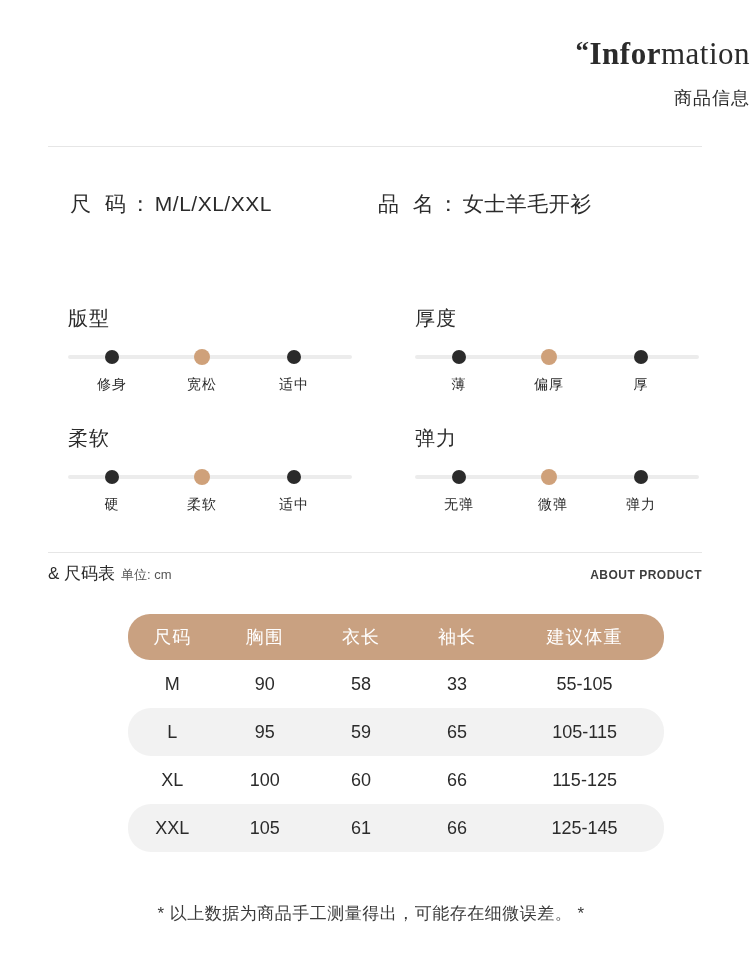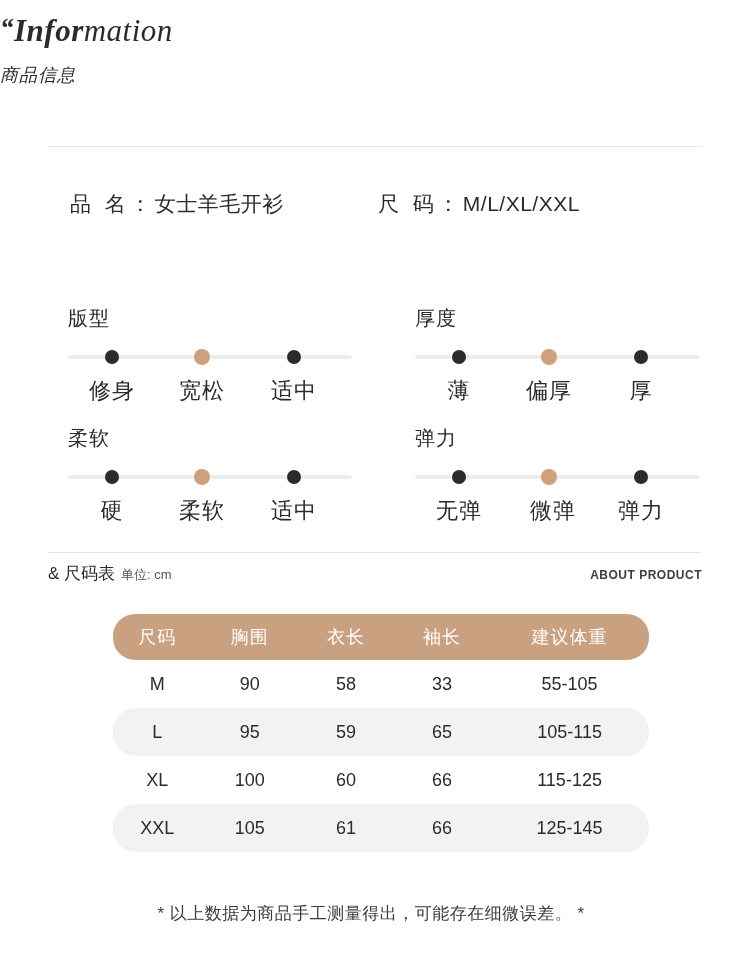--- a/index.html
+++ b/index.html
@@ -15,23 +15,22 @@
     overflow: hidden;
   }
   .page {
     position: relative;
     width: 750px;
     height: 979px;
   }
 
   
   .header {
-    text-align: left;
-    padding-top: 12px;
-    font-style: italic;
+    text-align: right;
+    padding-top: 35px;
   }
   .header-title {
     font-size: 31px;
     letter-spacing: 0.5px;
     color: #2b2b2b;
     line-height: 1.25;
     font-family: "Liberation Serif", serif;
   }
   .header-title .quote {
     font-weight: bold;
@@ -132,21 +131,21 @@
     top: -1px;
   }
   .slider-labels {
     position: relative;
     width: 284px;
     height: 26px;
     margin-top: 12px;
   }
   .slider-labels span {
     position: absolute;
-    font-size: 22px;
+    font-size: 14px;
     transform: translateX(-50%);
     white-space: nowrap;
     letter-spacing: 1px;
   }
 
   
   .sec-divider {
     position: absolute;
     left: 48px;
     right: 48px;
@@ -173,21 +172,21 @@
   .chart-head-right {
     font-size: 12px;
     font-weight: bold;
     letter-spacing: 0.5px;
     color: #3d3d3d;
   }
 
   
   .table {
     position: absolute;
-    left: 113px;
+    left: 128px;
     top: 614px;
     width: 536px;
     border-collapse: collapse;
   }
   .table th, .table td {
     text-align: center;
     font-weight: normal;
     font-size: 18px;
     color: #2b2b2b;
   }
@@ -247,24 +246,24 @@
       <span class="quote">“</span><span class="strong">Infor</span><span>mation</span>
     </div>
     <div class="header-sub">商品信息</div>
   </div>
 
   <div class="divider"></div>
 
   <div class="specs">
     <div class="spec-line">
       <div class="spec-cell">
+        <span class="label">尺 码：</span><span>M/L/XL/XXL</span>
+      </div>
+      <div class="spec-cell">
         <span class="label">品 名：</span><span>女士羊毛开衫</span>
-      </div>
-      <div class="spec-cell">
-        <span class="label">尺 码：</span><span>M/L/XL/XXL</span>
       </div>
     </div>
   </div>
 
   <div class="slider-block" style="top:305px;">
     <div class="slider-row">
       <div class="slider-group">
         <div class="slider-title">版型</div>
         <div class="slider-track-wrap">
           <div class="slider-track"></div>

